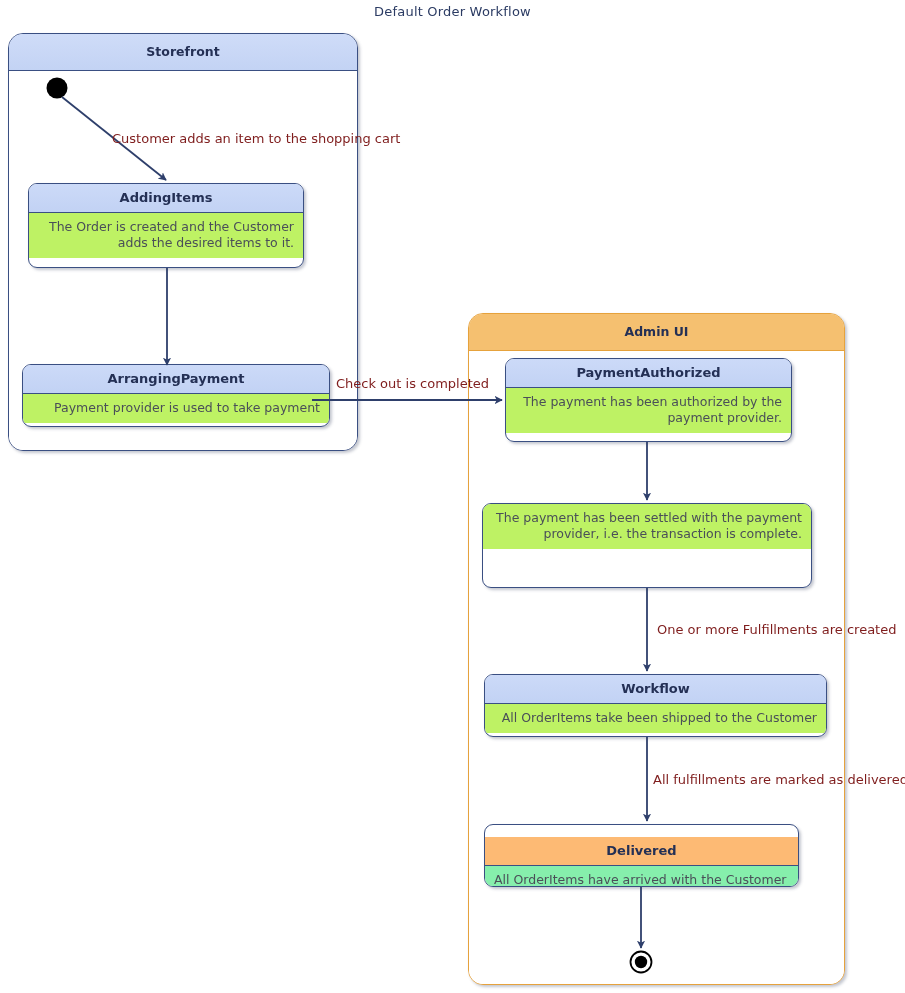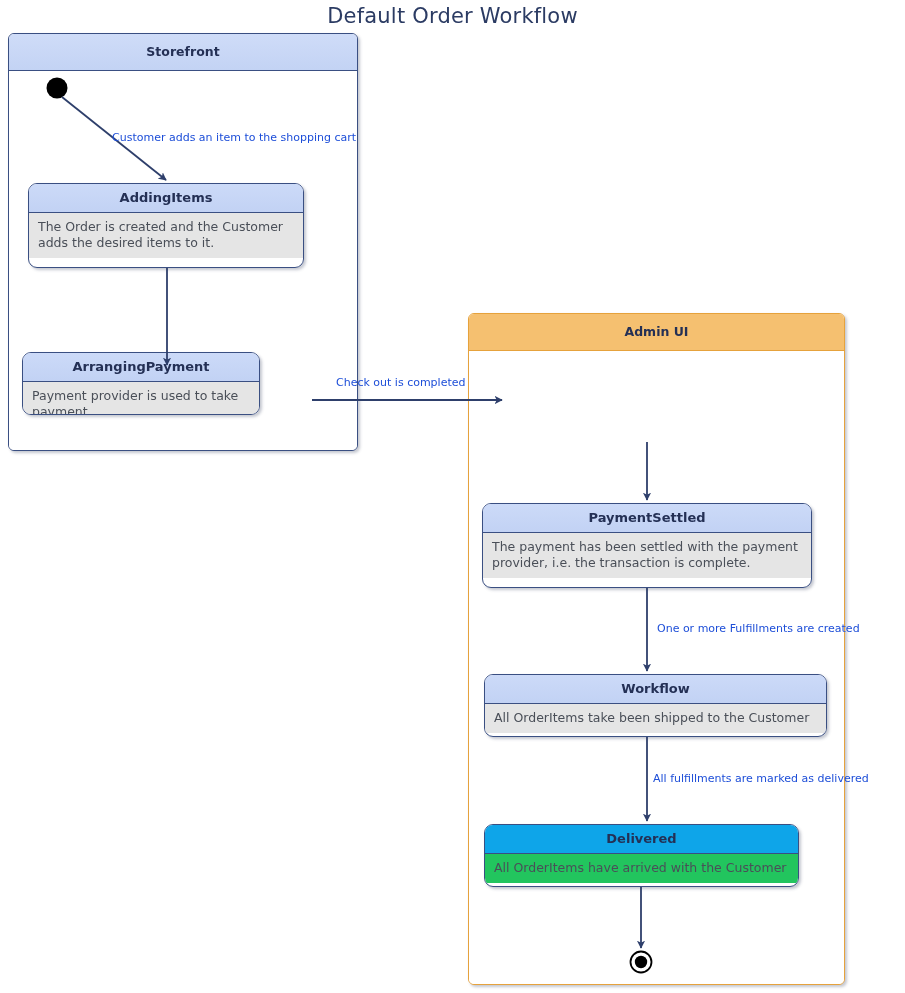--- a/index.html
+++ b/index.html
@@ -29,30 +29,30 @@
   }
   .hit { pointer-events: auto; }
 
   
   .diagram-title {
     position: absolute;
     left: 0;
     top: 4px;
     width: 905px;
     text-align: center;
-    font-size: 21px;
+    font-size: 13px;
     color: #2b3b63;
     letter-spacing: 0.2px;
   }
 
   
   .composite {
     position: absolute;
     box-sizing: border-box;
-    border-radius: 6px;
+    border-radius: 15px;
     background: #ffffff;
     overflow: hidden;
   }
   .composite.blue {
     border: 1.6px solid #3a4f82;
     box-shadow: 2px 2px 3px rgba(60,70,100,0.30);
   }
   .composite.orange {
     border: 1.8px solid #e6a23c;
     box-shadow: 2px 2px 3px rgba(60,70,100,0.30);
@@ -98,62 +98,65 @@
     color: #243055;
     border-bottom: 1.4px solid #3a4f82;
   }
   .state-desc {
     padding: 6px 9px 7px 9px;
     font-size: 12.5px;
     line-height: 16px;
     color: #4a4f58;
   }
   .state.blue .state-name { background: linear-gradient(#ccdaf8, #c2d2f4); }
-  .state.blue .state-desc { background: #e5e5e5; }
-  .state.green .state-name { background: #0ea5e9; }
-  .state.green .state-desc { background: #22c55e; }
+  .state.blue .state-desc { background: #bef264; text-align: right; }
+  .state.green .state-name { background: #fdba74; margin-top: 12px; }
+  .state.green .state-desc { background: #86efac; }
 
   
   .edge-label {
     position: absolute;
-    font-size: 11px;
-    color: #1d4ed8;
+    font-size: 13px;
+    color: #7f1d1d;
     white-space: nowrap;
   }
 </style>
 </head>
 <body>
 
 <div id="diagram-root">
 
   <div class="diagram-title">Default Order Workflow</div>
 
   <div class="composite blue" style="left:8px; top:33px; width:350px; height:418px;">
     <div class="composite-header">Storefront</div>
     <div class="composite-body"></div>
   </div>
 
   <div class="state blue" style="left:28px; top:183px; width:276px; height:85px;">
     <div class="state-name">AddingItems</div>
     <div class="state-desc">The Order is created and the Customer adds the desired items to it.</div>
   </div>
 
-  <div class="state blue" style="left:22px; top:352px; width:238px; height:63px;">
+  <div class="state blue" style="left:22px; top:364px; width:308px; height:63px;">
     <div class="state-name">ArrangingPayment</div>
     <div class="state-desc">Payment provider is used to take payment</div>
   </div>
 
   <div class="composite orange" style="left:468px; top:313px; width:377px; height:672px;">
     <div class="composite-header">Admin UI</div>
     <div class="composite-body"></div>
   </div>
 
+  <div class="state blue" style="left:505px; top:358px; width:287px; height:84px;">
+    <div class="state-name">PaymentAuthorized</div>
+    <div class="state-desc">The payment has been authorized by the payment provider.</div>
+  </div>
 
   <div class="state blue" style="left:482px; top:503px; width:330px; height:85px;">
-    <div class="state-name">PaymentSettled</div>
     <div class="state-desc">The payment has been settled with the payment provider, i.e. the transaction is complete.</div>
   </div>
 
   <div class="state blue" style="left:484px; top:674px; width:343px; height:63px;">
     <div class="state-name">Workflow</div>
     <div class="state-desc">All OrderItems take been shipped to the Customer</div>
   </div>
 
   <div class="state green" style="left:484px; top:824px; width:315px; height:63px;">
     <div class="state-name">Delivered</div>

